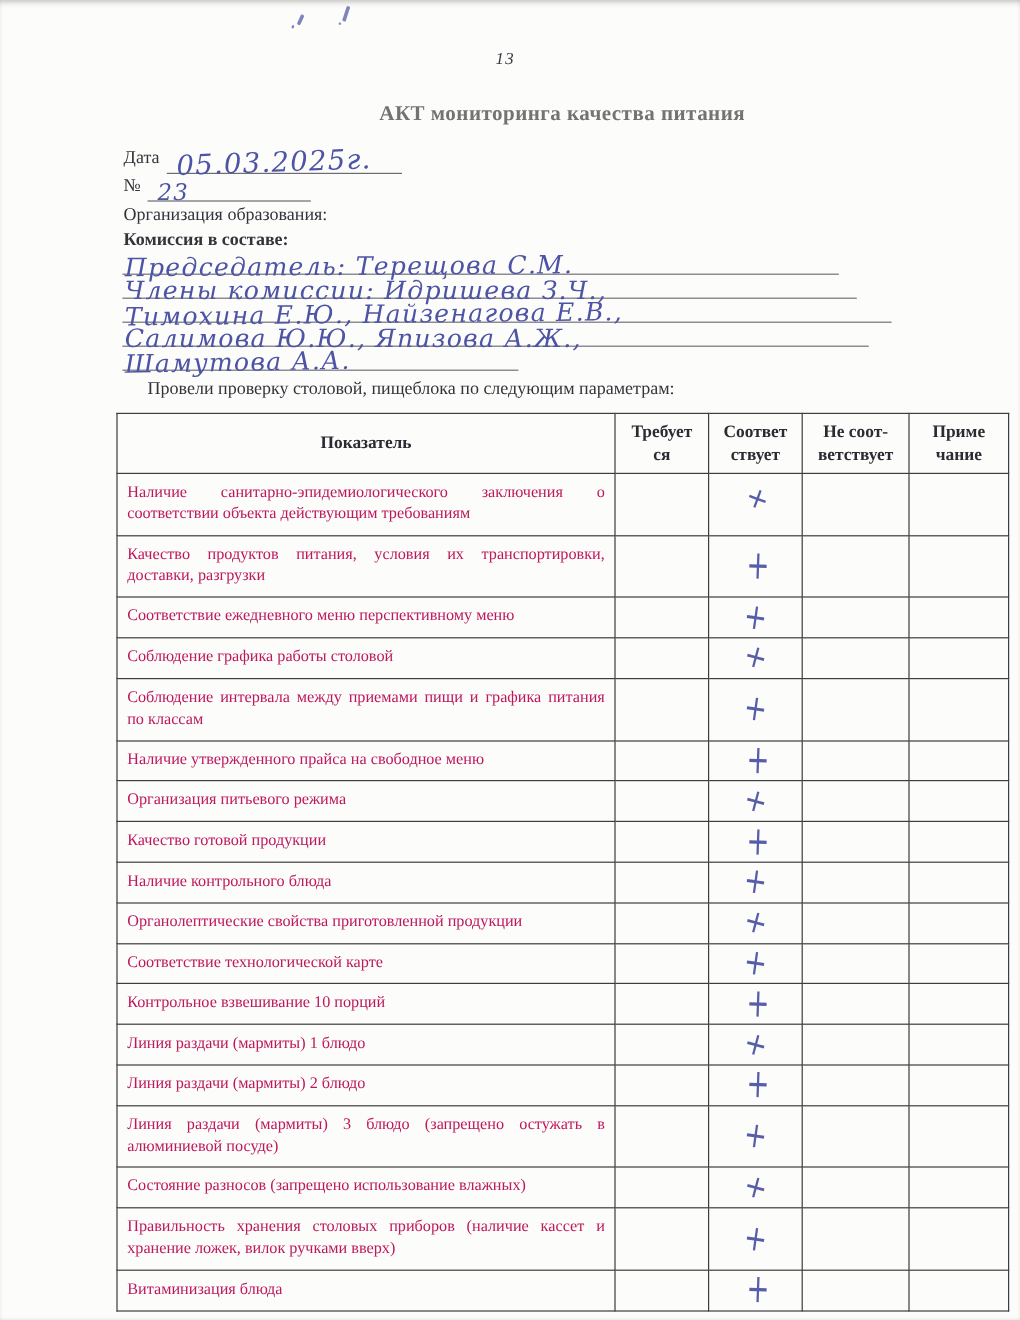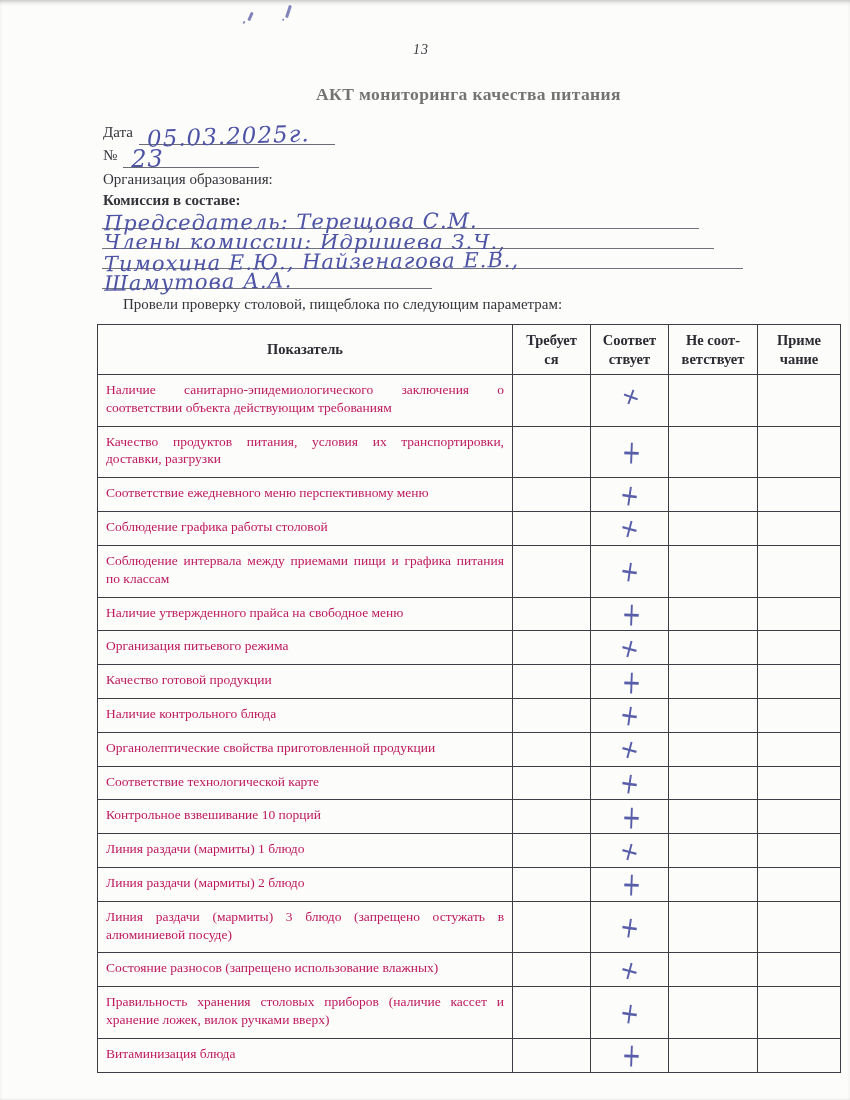--- a/index.html
+++ b/index.html
@@ -34,21 +34,21 @@
   .line{display:flex;align-items:center;height:23px;position:relative;}
   .lbl{white-space:nowrap;padding-right:6px;}
   .fill{position:relative;border-bottom:1.6px solid #6b6b74;height:100%;}
   .fill .hw{position:absolute;left:8px;bottom:-4px;white-space:nowrap;}
 
   .hw{
     font-family:"DejaVu Serif", serif;font-style:italic;
     color:#4d53a5;letter-spacing:1px;line-height:1;
   }
   .hw-date{font-size:23px;transform:rotate(-2deg);}
-  .hw-num{font-size:24px;}
+  .hw-num{font-size:19px;}
   .hw-supplier{font-size:19px;bottom:-3px;}
   .w-date{width:196px;}
   .w-num{width:136px;}
   .w-supplier{flex:0 0 498px;}
 
   .org-line{height:21px;display:flex;align-items:flex-end;}
   .org-name{font-weight:bold;color:#23232b;padding-left:5px;}
   .commission-label{height:21px;display:flex;align-items:flex-end;font-weight:bold;}
 
   .hw-lines{margin-left:-1px;}
@@ -132,20 +132,23 @@
 
     <div class="hw-lines">
       <div class="hw-line l1">
         <span class="hw">Председатель: Терещова С.М.</span>
       </div>
       <div class="hw-line l2">
         <span class="hw">Члены комиссии: Идришева З.Ч.,</span>
       </div>
       <div class="hw-line l3">
         <span class="hw">Тимохина Е.Ю., Найзенагова Е.В.,</span>
+      </div>
+      <div class="hw-line l4">
+        <span class="hw">Салимова Ю.Ю., Япизова А.Ж.,</span>
       </div>
       <div class="hw-line l5">
         <span class="hw">Шамутова А.А.</span>
       </div>
     </div>
 
     <div class="intro">Провели проверку столовой, пищеблока по следующим параметрам:</div>
   </div>
 
   <table class="check">

